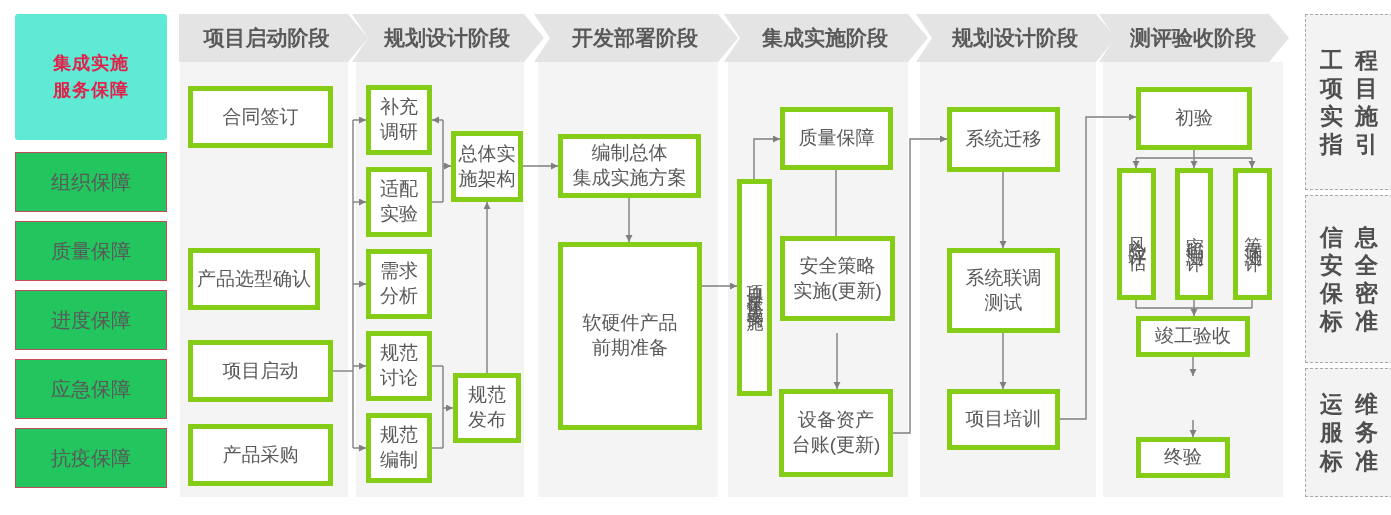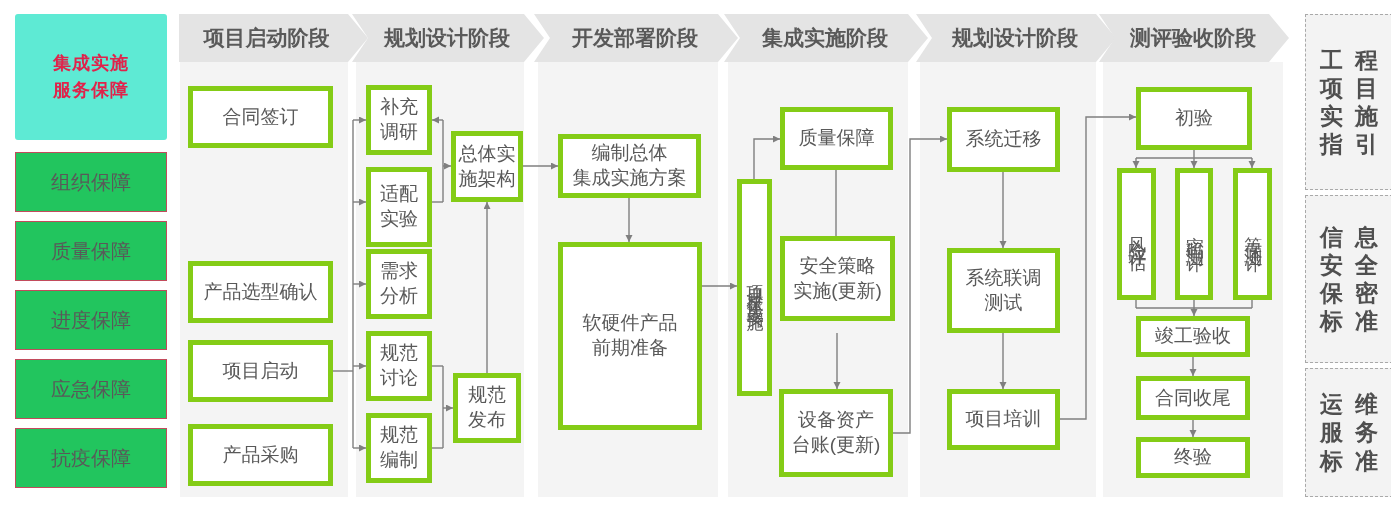--- a/index.html
+++ b/index.html
@@ -124,27 +124,27 @@
       <path d="M1194,300 V308"></path>
       <path d="M1252,300 V308"></path>
       <path d="M1136,308 H1252"></path>
       <path d="M1194,308 V316" marker-end="url(#ah)"></path>
       <path d="M1193,357 V376" marker-end="url(#ah)"></path>
       <path d="M1193,420 V437" marker-end="url(#ah)"></path>
     </g>
   </svg>
 
   <div class="node" style="left:188px;top:86px;width:145px;height:62px">合同签订</div>
-  <div class="node" style="left:188px;top:261px;width:145px;height:62px">产品选型确认</div>
+  <div class="node" style="left:188px;top:248px;width:132px;height:62px">产品选型确认</div>
   <div class="node" style="left:188px;top:340px;width:145px;height:62px">项目启动</div>
   <div class="node" style="left:188px;top:424px;width:145px;height:62px">产品采购</div>
 
   <div class="node" style="left:366px;top:85px;width:66px;height:70px">补充
 调研</div>
-  <div class="node" style="left:366px;top:167px;width:66px;height:80px">适配
+  <div class="node" style="left:366px;top:167px;width:66px;height:70px">适配
 实验</div>
   <div class="node" style="left:366px;top:249px;width:66px;height:70px">需求
 分析</div>
   <div class="node" style="left:366px;top:331px;width:66px;height:70px">规范
 讨论</div>
   <div class="node" style="left:366px;top:413px;width:66px;height:70px">规范
 编制</div>
   <div class="node" style="left:451px;top:131px;width:72px;height:71px">总体实
 施架构</div>
   <div class="node" style="left:453px;top:373px;width:68px;height:70px">规范
@@ -165,22 +165,21 @@
   <div class="node" style="left:947px;top:107px;width:113px;height:65px">系统迁移</div>
   <div class="node" style="left:947px;top:248px;width:113px;height:85px">系统联调
 测试</div>
   <div class="node" style="left:947px;top:389px;width:113px;height:61px">项目培训</div>
 
   <div class="node" style="left:1136px;top:87px;width:116px;height:63px">初验</div>
   <div class="node node-v4" style="left:1117px;top:168px;width:39px;height:132px">风险评估</div>
   <div class="node node-v4" style="left:1175px;top:168px;width:38px;height:132px">密码测评</div>
   <div class="node node-v4" style="left:1233px;top:168px;width:39px;height:132px">等保测评</div>
   <div class="node" style="left:1136px;top:316px;width:114px;height:41px">竣工验收</div>
-  <div class="node" style="left:1136px;top:376px;width:114px;height:44px">合同收尾</div>
-  <div class="node" style="left:1136px;top:437px;width:114px;height:41px">终验</div>
+  <div class="node" style="left:1136px;top:437px;width:94px;height:41px">终验</div>
 
   <div class="std" style="top:14px;height:176px">
     <span class="std-label">工程
 项目
 实施
 指引</span>
   </div>
   <div class="std" style="top:195px;height:168px">
     <span class="std-label">信息
 安全

